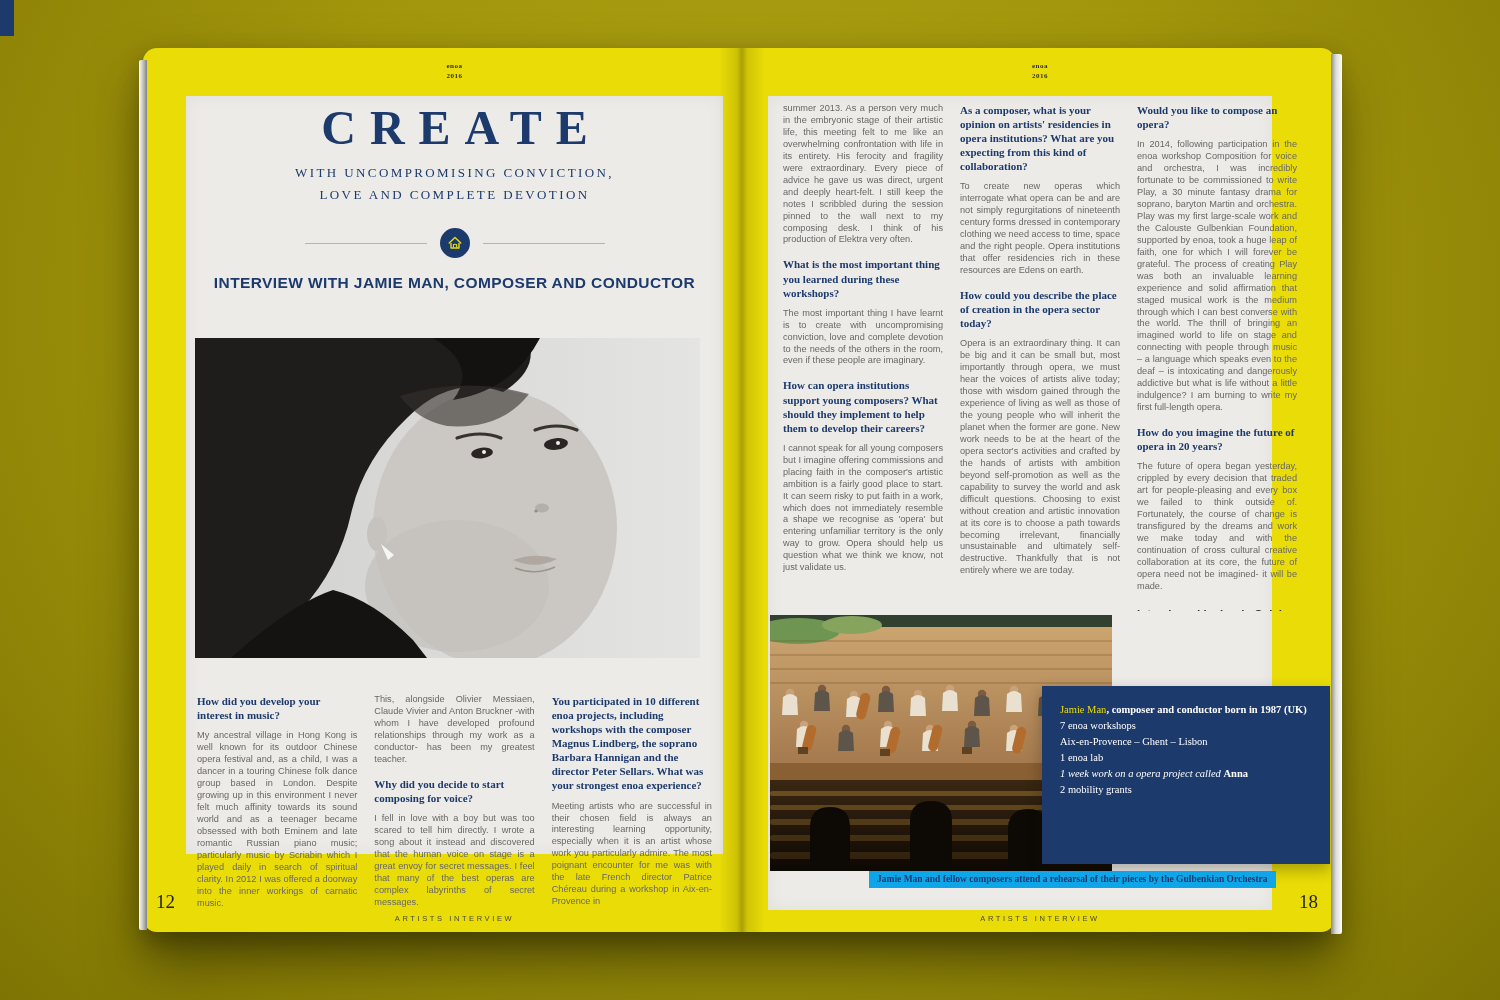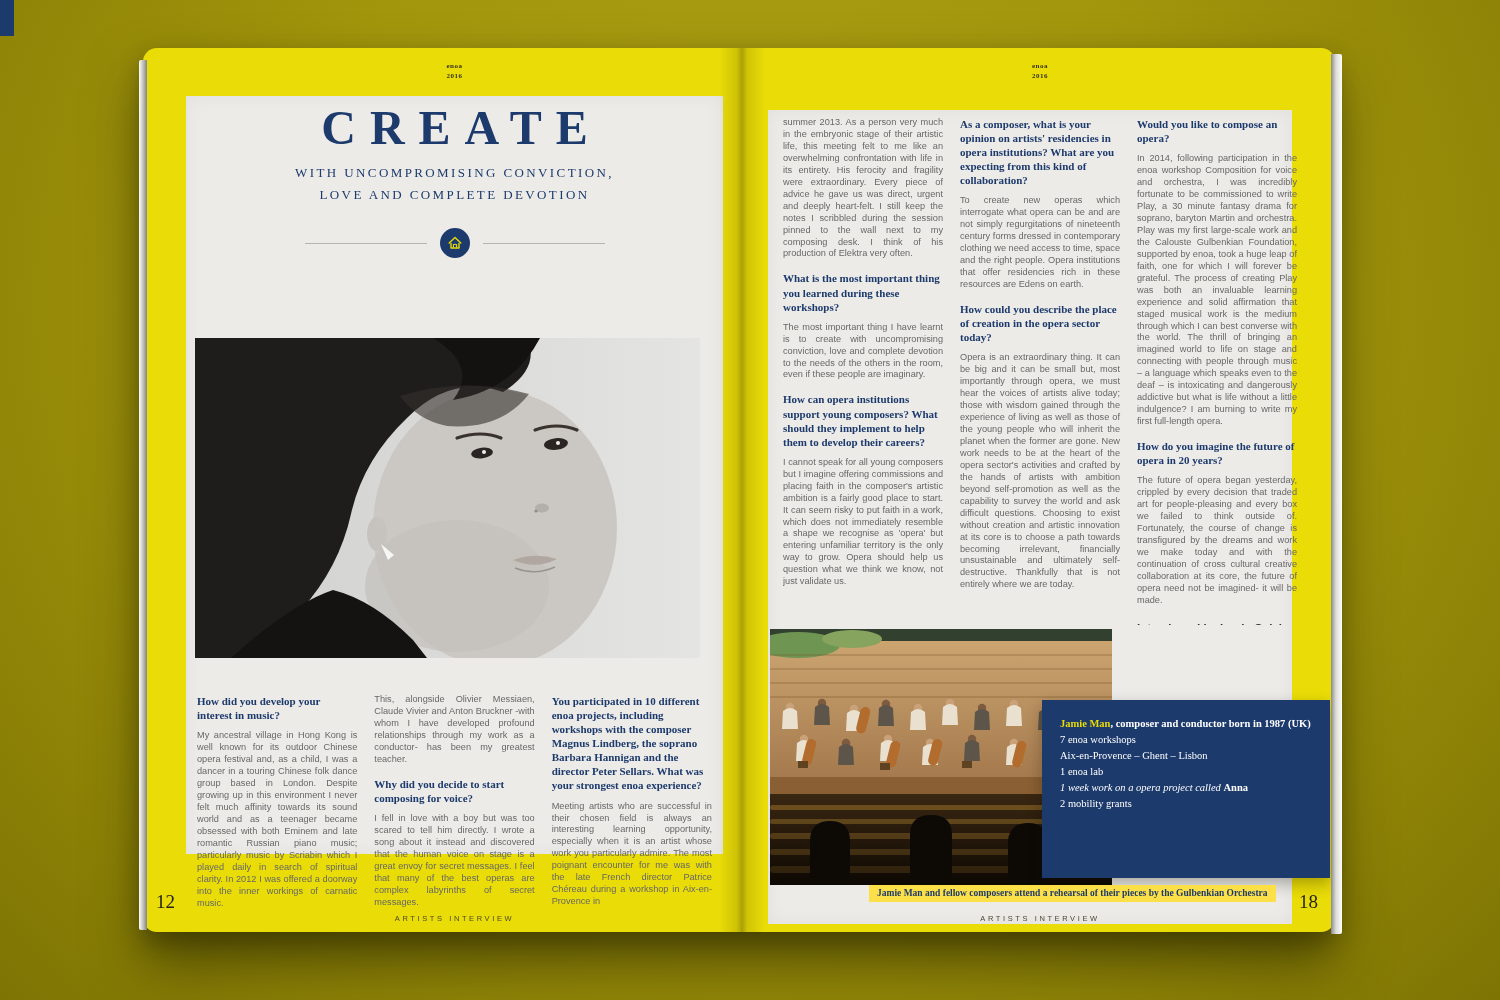--- a/index.html
+++ b/index.html
@@ -12,21 +12,21 @@
   .edge{position:absolute;z-index:5;}
   .edge-l{left:-4px;top:12px;bottom:2px;width:8px;background:linear-gradient(90deg,#fdfdfb,#c2c2be 50%,#84847f);border-radius:2px 0 0 2px;}
   .edge-r{right:-7px;top:6px;bottom:-2px;width:11px;background:linear-gradient(90deg,#8a8a86,#dcdcd8 45%,#fdfdfb);border-radius:0 2px 2px 0;}
   .page{position:absolute;top:0;height:884px;}
   .page-l{left:0;width:604px;}
   .page-r{left:604px;width:588px;}
   .spine{position:absolute;left:576px;top:0;width:46px;height:884px;pointer-events:none;z-index:8;
     background:linear-gradient(90deg,rgba(70,60,0,0) 0%,rgba(70,60,0,.16) 38%,rgba(28,24,0,.30) 50%,rgba(70,60,0,.15) 62%,rgba(70,60,0,0) 100%);}
   .content{position:absolute;background:#ecebe8;box-shadow:inset 0 0 18px rgba(0,0,0,.05);}
   .content-l{left:43px;top:48px;width:537px;height:758px;}
-  .content-r{left:21px;top:62px;width:504px;height:814px;padding-left:20px;}
+  .content-r{left:21px;top:48px;width:504px;height:814px;}
   .runhead{position:absolute;top:13px;text-align:center;font:700 7px/1.45 "Liberation Serif",serif;color:#33301a;letter-spacing:.5px;}
   .runhead-l{left:43px;width:537px;}
   .runhead-r{left:21px;width:544px;}
   .runhead span{display:block;}
   .pfoot{position:absolute;top:867px;text-align:center;font:400 7.5px/1 "Liberation Sans",sans-serif;letter-spacing:2.6px;color:#4c4930;}
   .pfoot-l{left:43px;width:537px;}
   .pfoot-r{left:21px;width:544px;}
   .pnum{position:absolute;top:844px;font:400 19px/1 "Liberation Serif",serif;color:#26241a;}
   .pnum-l{left:13px;}
   .pnum-r{right:17px;}
@@ -51,22 +51,22 @@
   .q{font:700 11px/1.28 "Liberation Serif",serif;color:#1d3a6d;margin:0 0 8px;}
   .bd{font:400 9.2px/1.3 "Liberation Sans",sans-serif;color:#676767;text-align:justify;margin:0 0 11px;}
   .byline{font:700 11.5px/1.25 "Liberation Sans",sans-serif;color:#333;margin-top:14px;}
   
   .orch-photo{position:absolute;left:2px;top:519px;width:342px;height:256px;z-index:2;overflow:hidden;}
   .bio{position:absolute;left:274px;top:590px;width:288px;box-sizing:border-box;min-height:178px;
     background:#1d3a6d;padding:14px 18px 14px 18px;z-index:3;box-shadow:0 6px 14px rgba(20,18,0,.3);}
   .bio p{margin:2.5px 0;font:400 10.5px/1.3 "Liberation Serif",serif;color:#fff;}
   .bio-bold{font-weight:700;color:#fff;}
   .bio-it{font-style:italic;color:#fff;}
-  .bio-name{font-weight:700;color:#e9dc07;}
-  .caption{position:absolute;left:101px;top:775px;z-index:4;background:#fde047;padding:3px 8px;
+  .bio-name{font-weight:400;color:#e9dc07;}
+  .caption{position:absolute;left:101px;top:775px;z-index:4;background:#0ea5e9;padding:3px 8px;
     font:700 9.5px/1.2 "Liberation Serif",serif;color:#1d3a6d;white-space:nowrap;}
 </style>
 </head>
 <body>
 
 <div class="scene">
   <div class="corner-mark"></div>
 
   <div class="magazine">
     <div class="edge edge-l"></div>
@@ -88,20 +88,21 @@
           <span class="badge">
             <svg width="18" height="18" viewBox="0 0 18 18">
               <path d="M3.2 9 L9 3.6 L14.8 9" fill="none" stroke="#e9dc07" stroke-width="1.4" stroke-linecap="round" stroke-linejoin="round"></path>
               <path d="M5 9 V14 H13 V9" fill="none" stroke="#e9dc07" stroke-width="1.4" stroke-linejoin="round"></path>
               <path d="M7.4 13.6 V10.8 Q9 9.8 10.6 10.8 V13.6" fill="none" stroke="#e9dc07" stroke-width="1.1"></path>
             </svg>
           </span>
           <span class="rule"></span>
         </div>
 
+        <h2 class="heading">INTERVIEW WITH JAMIE MAN, COMPOSER AND CONDUCTOR</h2>
 
         <div class="portrait">
           <svg width="505" height="320" viewBox="0 0 505 320">
             <defs>
               <linearGradient id="pbg" x1="0" y1="0" x2="1" y2="0">
                 <stop offset="0" stop-color="#cfcfcd"></stop>
                   <stop offset=".55" stop-color="#dbdbd9"></stop>
                   <stop offset="1" stop-color="#e4e4e2"></stop>
               </linearGradient>
             </defs>

